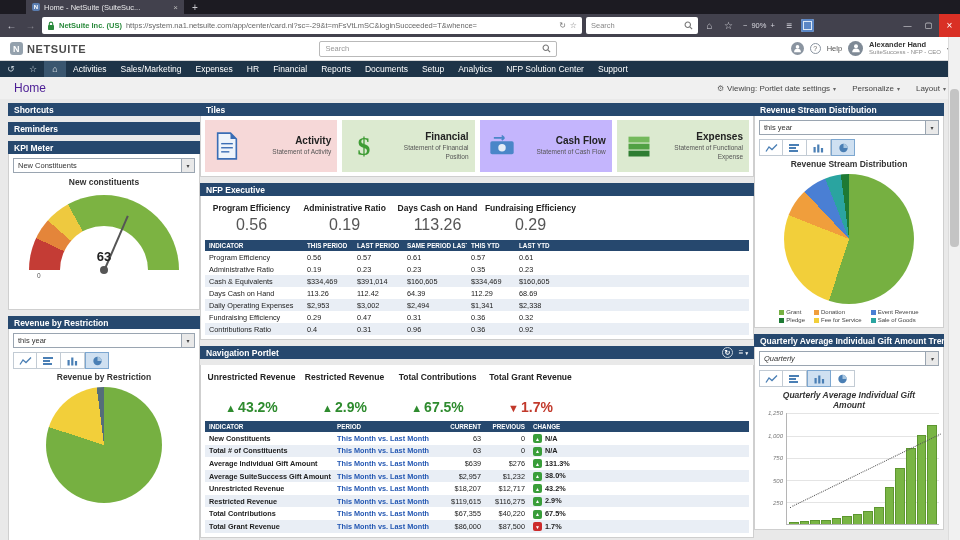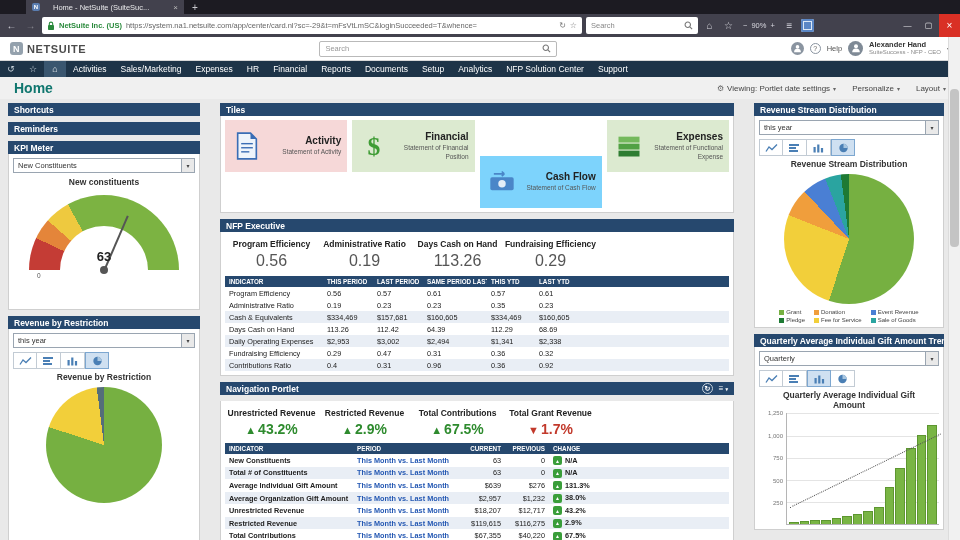--- a/index.html
+++ b/index.html
@@ -1,21 +1,21 @@
 <!DOCTYPE html>
 <html><head>
 <meta charset="utf-8">
 <style>
 *{margin:0;padding:0;box-sizing:border-box;}
 body{font-family:"Liberation Sans",sans-serif;background:#666;}
 .screen{position:relative;width:960px;height:540px;overflow:hidden;background:#e9e9e9;color:#333;}
 
 
 .tabbar{height:14px;background:#1c1b22;display:flex;align-items:center;}
-.tab{display:flex;align-items:center;gap:13px;background:#42414d;height:14px;padding:0 6px;margin-left:26px;width:158px;color:#e8e8ea;font-size:7.5px;}
+.tab{display:flex;align-items:center;gap:4px;background:#42414d;height:14px;padding:0 6px;margin-left:26px;width:158px;color:#e8e8ea;font-size:7.5px;}
 .tab-fav{width:8px;height:8px;background:#5a7db0;border-radius:2px;color:#fff;font-size:6px;display:flex;align-items:center;justify-content:center;flex:none;font-weight:bold;}
 .tab-title{flex:1;white-space:nowrap;overflow:hidden;}
 .tab-close{color:#bbb;font-size:8px;}
 .newtab{color:#c9c9cf;font-size:10px;margin-left:8px;}
 .toolbar{height:23px;background:#42414d;display:flex;align-items:center;padding:0 0 0 4px;gap:4px;}
 .tb-btn{color:#d7d7de;font-size:10px;width:15px;text-align:center;flex:none;}
 .tb-btn.dim{color:#8a8a92;}
 .urlbar{width:540px;height:17px;background:#fff;border-radius:2px;display:flex;align-items:center;gap:4px;padding:0 5px;font-size:7.5px;flex:none;}
 .sec{color:#2a8a3c;font-weight:bold;white-space:nowrap;}
 .url{color:#666;white-space:nowrap;overflow:hidden;flex:1;}
@@ -44,28 +44,28 @@
 
 
 .ns-nav{height:16px;background:#1e3448;display:flex;align-items:stretch;color:#fff;}
 .nav-ic{width:22px;display:flex;align-items:center;justify-content:center;font-size:9px;color:#cfd8e0;}
 .nav-ic.home-active{background:#3a566f;color:#fff;}
 .nav-items{display:flex;align-items:stretch;}
 .nav-item{display:flex;align-items:center;padding:0 7px;font-size:8.5px;color:#fff;white-space:nowrap;}
 
 
 .page-header{height:22px;background:#f0f0f0;display:flex;align-items:center;padding:0 14px;}
-.page-title{font-size:14px;font-weight:bold;color:#0f766e;}
+.page-title{font-size:12px;font-weight:normal;color:#4c1d95;}
 .ph-right{margin-left:auto;display:flex;align-items:center;gap:16px;font-size:8px;color:#444;}
 .ph-btn{display:flex;align-items:center;gap:3px;white-space:nowrap;}
 .ph-btn .c{font-size:6px;color:#666;}
 .gear{font-size:8px;color:#666;}
 
 
-.content{position:absolute;top:99px;left:0;right:12px;bottom:0;display:flex;gap:20px;padding:4px 4px 0 8px;overflow:hidden;}
+.content{position:absolute;top:99px;left:0;right:12px;bottom:0;display:flex;gap:0;padding:4px 4px 0 8px;overflow:hidden;}
 .col-left{width:192px;flex:none;overflow:hidden;}
 .col-center{flex:1;min-width:0;overflow:hidden;}
 .col-right{width:190px;flex:none;overflow:hidden;}
 .portlet{margin-bottom:6px;}
 .p-head{background:#26486e;color:#fff;font-weight:bold;font-size:8.5px;height:13px;display:flex;align-items:center;padding:0 6px;}
 .p-body{background:#fff;border:1px solid #cfcfcf;border-top:none;padding:4px;}
 .np-icons{margin-left:auto;display:flex;align-items:center;gap:6px;}
 .np-refresh{width:11px;height:11px;border:1px solid #c8d4de;border-radius:50%;font-size:7px;display:flex;align-items:center;justify-content:center;color:#fff;}
 .np-menu{display:flex;align-items:center;gap:2px;font-size:8px;color:#fff;}
 .np-menu .c{font-size:5px;}
@@ -104,21 +104,21 @@
 .tile-icon{width:32px;flex:none;display:flex;align-items:center;justify-content:center;}
 .tile-text{flex:1;text-align:right;display:block;}
 .tile-title{display:block;font-size:10px;font-weight:bold;color:#222;}
 .tile-sub{display:block;font-size:6.5px;color:#555;margin-top:2px;line-height:1.25;}
 
 
 .metrics{display:flex;width:372px;margin:3px 0 6px;}
 .metric{flex:1;text-align:center;}
 .metric-label{font-size:8.5px;font-weight:bold;color:#222;white-space:nowrap;}
 .metric-value{font-size:16px;color:#555;margin-top:3px;}
-.metric-big{margin-top:3px;font-size:14px;font-weight:bold;}
+.metric-big{margin-top:17px;font-size:14px;font-weight:bold;}
 .arrow{font-size:11px;margin-right:2px;}
 .arrow.up,.pct.up{color:#2e8b2e;}
 .arrow.down,.pct.down{color:#c2392b;}
 
 
 .data-table{width:100%;border-collapse:collapse;table-layout:fixed;}
 .data-table th{background:#26486e;color:#fff;font-size:6.3px;text-align:left;font-weight:bold;padding:2px 4px;white-space:nowrap;overflow:hidden;}
 .data-table td{font-size:7.3px;color:#222;padding:1.5px 4px;white-space:nowrap;overflow:hidden;}
 .data-table tr.even td{background:#e9eef5;}
 #nfp-table th:nth-child(1),#nfp-table td:nth-child(1){width:98px;}
@@ -138,21 +138,21 @@
 .badge.up{background:#3a9e3a;}
 .badge.down{background:#cc2b2b;}
 .chg{font-weight:bold;font-size:7.3px;color:#222;}
 
 
 .legend{display:grid;grid-template-rows:repeat(2,auto);grid-auto-flow:column;gap:2px 9px;justify-content:center;margin-top:5px;font-size:6px;color:#444;}
 .legend-item{display:flex;align-items:center;gap:2px;white-space:nowrap;}
 .legend-swatch{width:5px;height:5px;flex:none;}
 
 
-.trend-body{min-height:176px;}
+.trend-body{min-height:176px;font-style:italic;}
 .gift-trend-title{text-align:center;font-size:8.5px;font-weight:bold;color:#333;margin:3px 8px;line-height:1.2;}
 .trend-chart{display:flex;margin-top:2px;}
 .y-axis{position:relative;width:27px;height:112px;flex:none;}
 .y-tick{position:absolute;right:3px;transform:translateY(-50%);font-size:6px;color:#777;}
 .chart-area{position:relative;flex:1;height:112px;border-left:1px solid #b5b5b5;border-bottom:1px solid #b5b5b5;}
 .gridline{position:absolute;left:0;right:0;height:0;border-top:1px solid #e4e4e4;}
 .bars{position:absolute;left:2px;right:2px;top:0;bottom:0;display:flex;align-items:flex-end;gap:1px;}
 .bar{flex:1;background:#79b544;border:1px solid #5d9630;border-bottom:none;}
 .trendline{position:absolute;left:3px;bottom:16px;width:168px;border-top:1.5px dotted #555;transform:rotate(-26deg);transform-origin:0 100%;}
 
@@ -381,21 +381,21 @@
                 <span class="tile-icon">
                   <svg width="28" height="28" viewBox="0 0 24 24">
                     <text x="12" y="20" text-anchor="middle" font-size="22" font-weight="bold" fill="#3f9c35" font-family="Liberation Serif,serif">$</text>
                   </svg>
                 </span>
                 <span class="tile-text">
                   <span class="tile-title">Financial</span>
                   <span class="tile-sub">Statement of Financial Position</span>
                 </span>
               </div>
-              <div class="tile" style="background: #7dd3fc; margin-top: 36px;">
+              <div class="tile" style="background: #c4b5fd;">
                 <span class="tile-icon">
                   <svg width="28" height="28" viewBox="0 0 24 24">
                     <rect x="2" y="8" width="20" height="11" rx="1.5" fill="#4a86c8"></rect>
                     <circle cx="12" cy="13.5" r="3.2" fill="#fff" opacity="0.85"></circle>
                     <path d="M5 5h9m0 0l-2.2-2M14 5l-2.2 2" stroke="#4a86c8" stroke-width="1.4" fill="none"></path>
                   </svg>
                 </span>
                 <span class="tile-text">
                   <span class="tile-title">Cash Flow</span>
                   <span class="tile-sub">Statement of Cash Flow</span>
@@ -464,21 +464,21 @@
                   <td>0.19</td>
                   <td>0.23</td>
                   <td>0.23</td>
                   <td>0.35</td>
                   <td>0.23</td>
                   <td></td>
                 </tr>
                 <tr class="even">
                   <td>Cash &amp; Equivalents</td>
                   <td>$334,469</td>
-                  <td>$157,681</td>
+                  <td>$391,014</td>
                   <td>$160,605</td>
                   <td>$334,469</td>
                   <td>$160,605</td>
                   <td></td>
                 </tr>
                 <tr class="odd">
                   <td>Days Cash on Hand</td>
                   <td>113.26</td>
                   <td>112.42</td>
                   <td>64.39</td>
@@ -579,21 +579,21 @@
                 </tr>
                 <tr class="odd">
                   <td class="ind">Average Individual Gift Amount</td>
                   <td class="period">This Month vs. Last Month</td>
                   <td>$639</td>
                   <td>$276</td>
                   <td><span class="badge up">▲</span><span class="chg">131.3%</span></td>
                   <td></td>
                 </tr>
                 <tr class="even">
-                  <td class="ind">Average Organization Gift Amount</td>
+                  <td class="ind">Average SuiteSuccess Gift Amount</td>
                   <td class="period">This Month vs. Last Month</td>
                   <td>$2,957</td>
                   <td>$1,232</td>
                   <td><span class="badge up">▲</span><span class="chg">38.0%</span></td>
                   <td></td>
                 </tr>
                 <tr class="odd">
                   <td class="ind">Unrestricted Revenue</td>
                   <td class="period">This Month vs. Last Month</td>
                   <td>$18,207</td>

